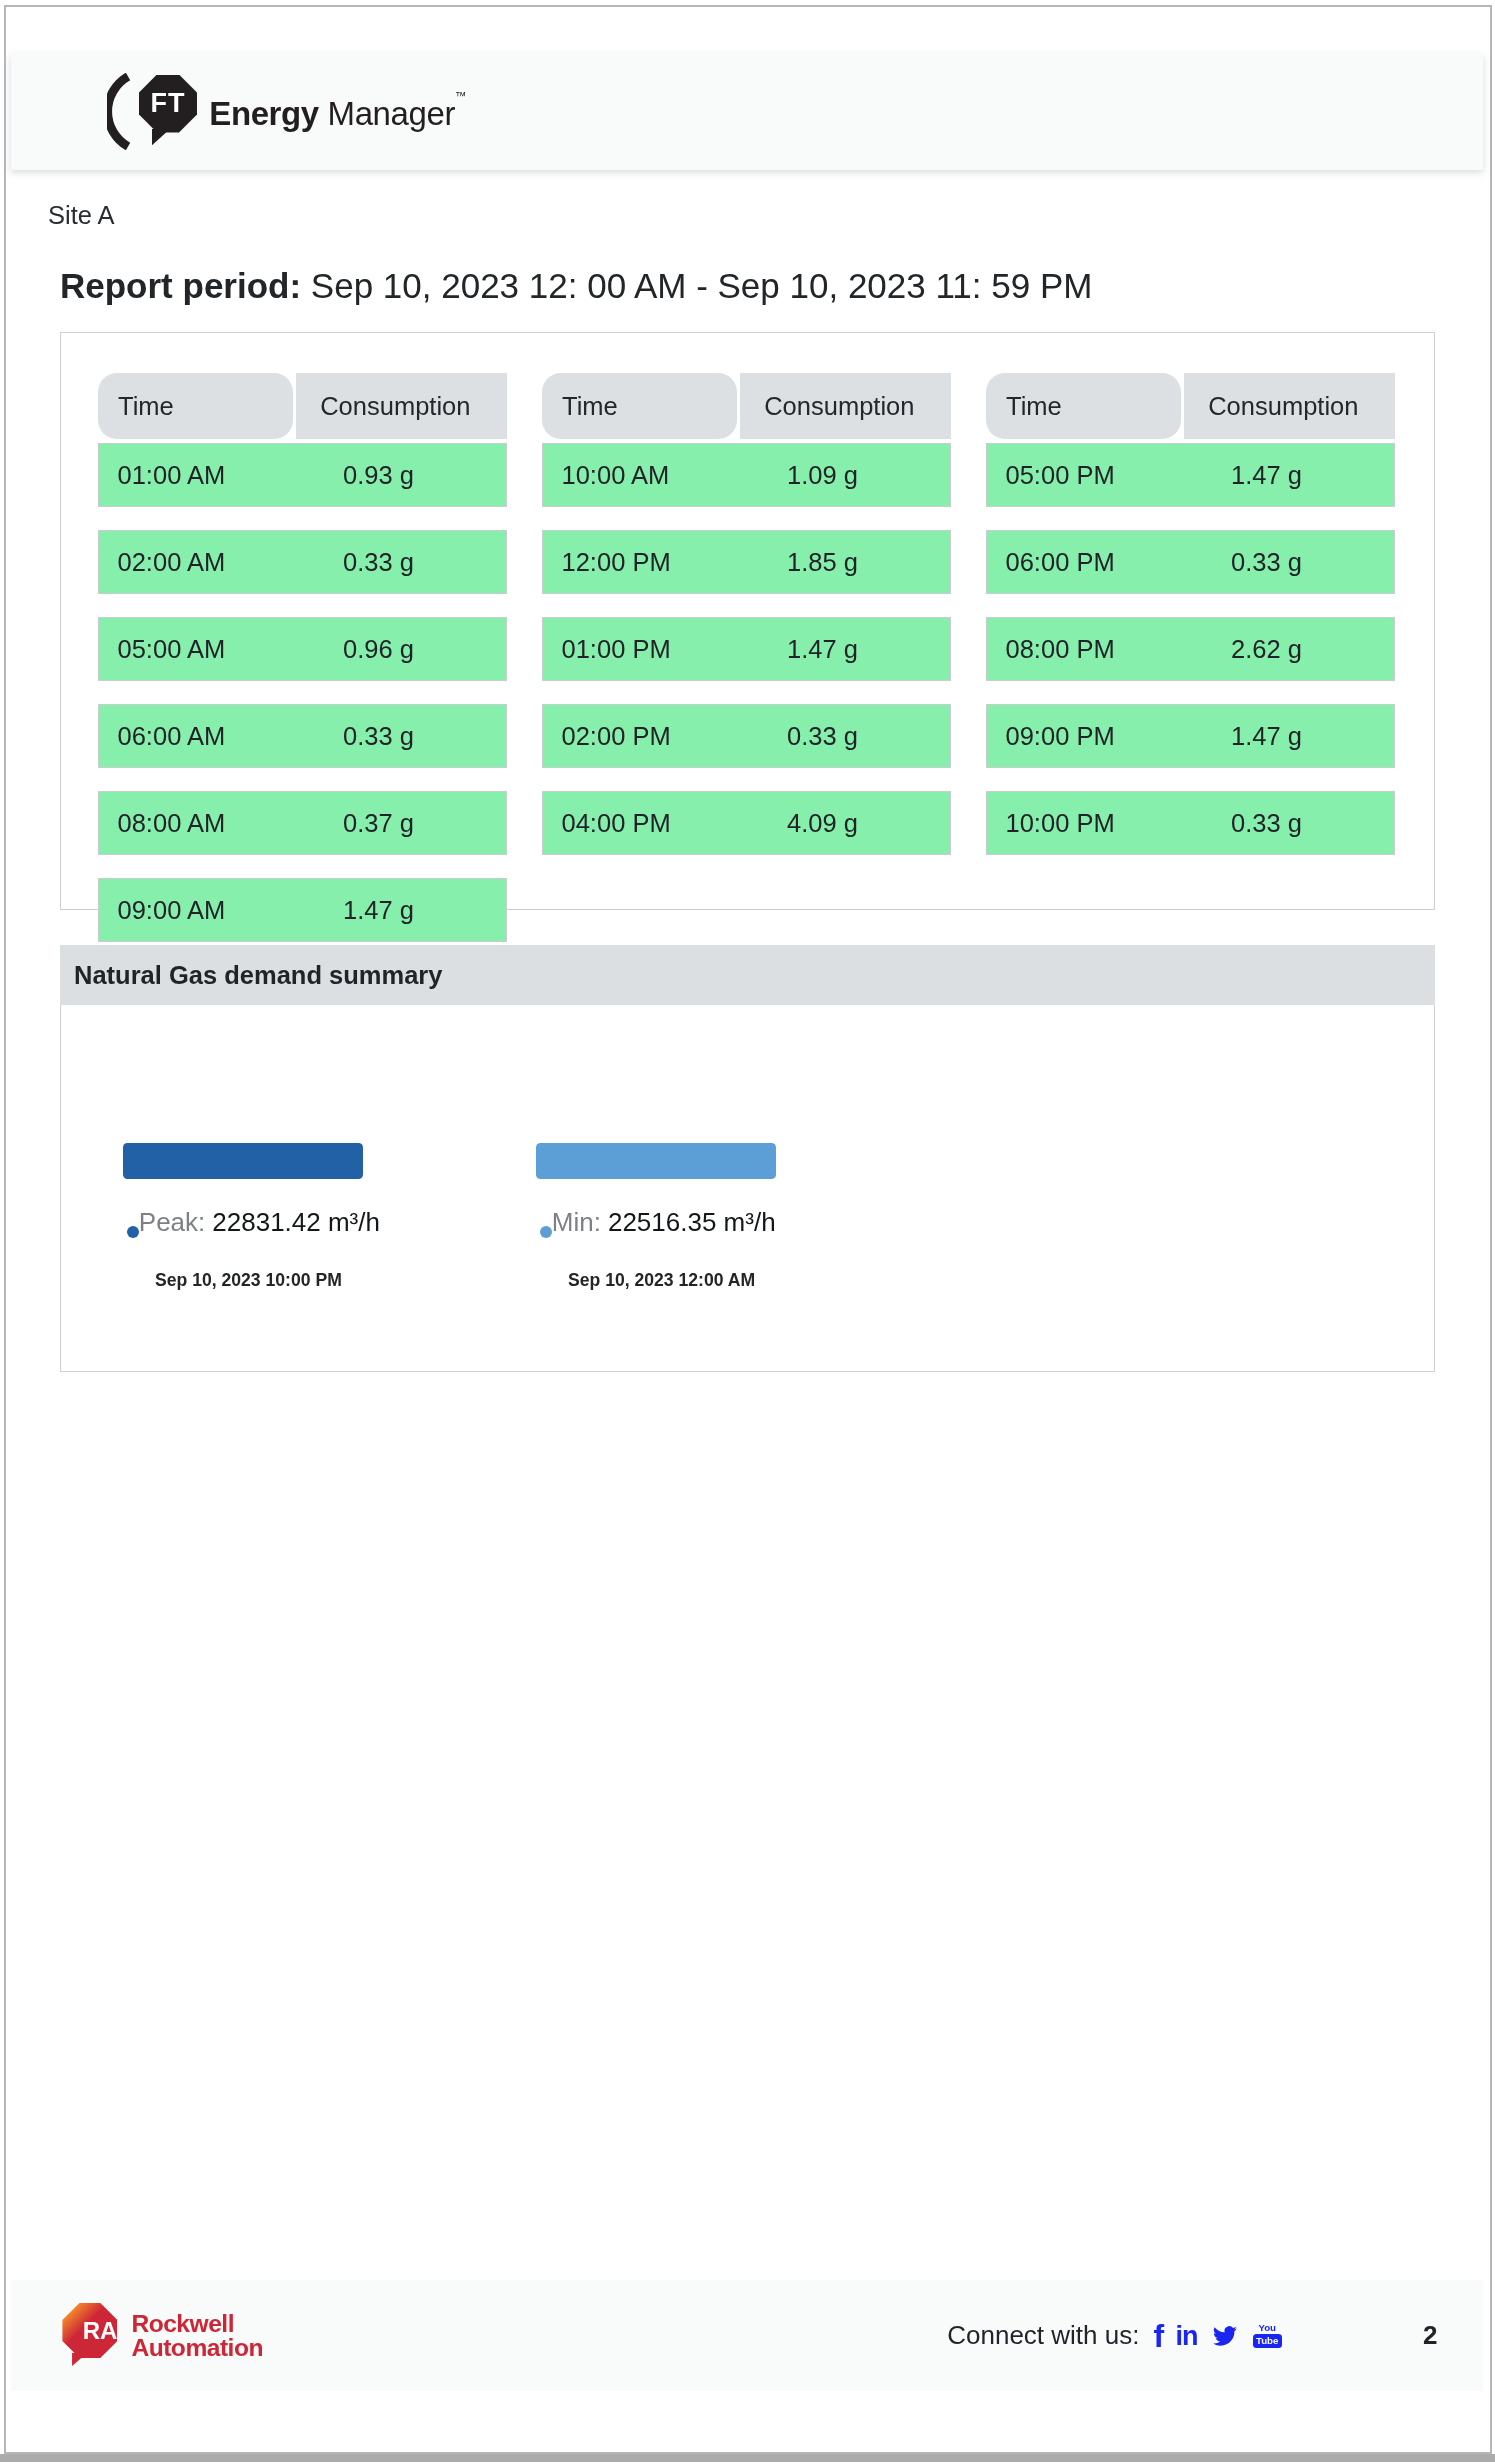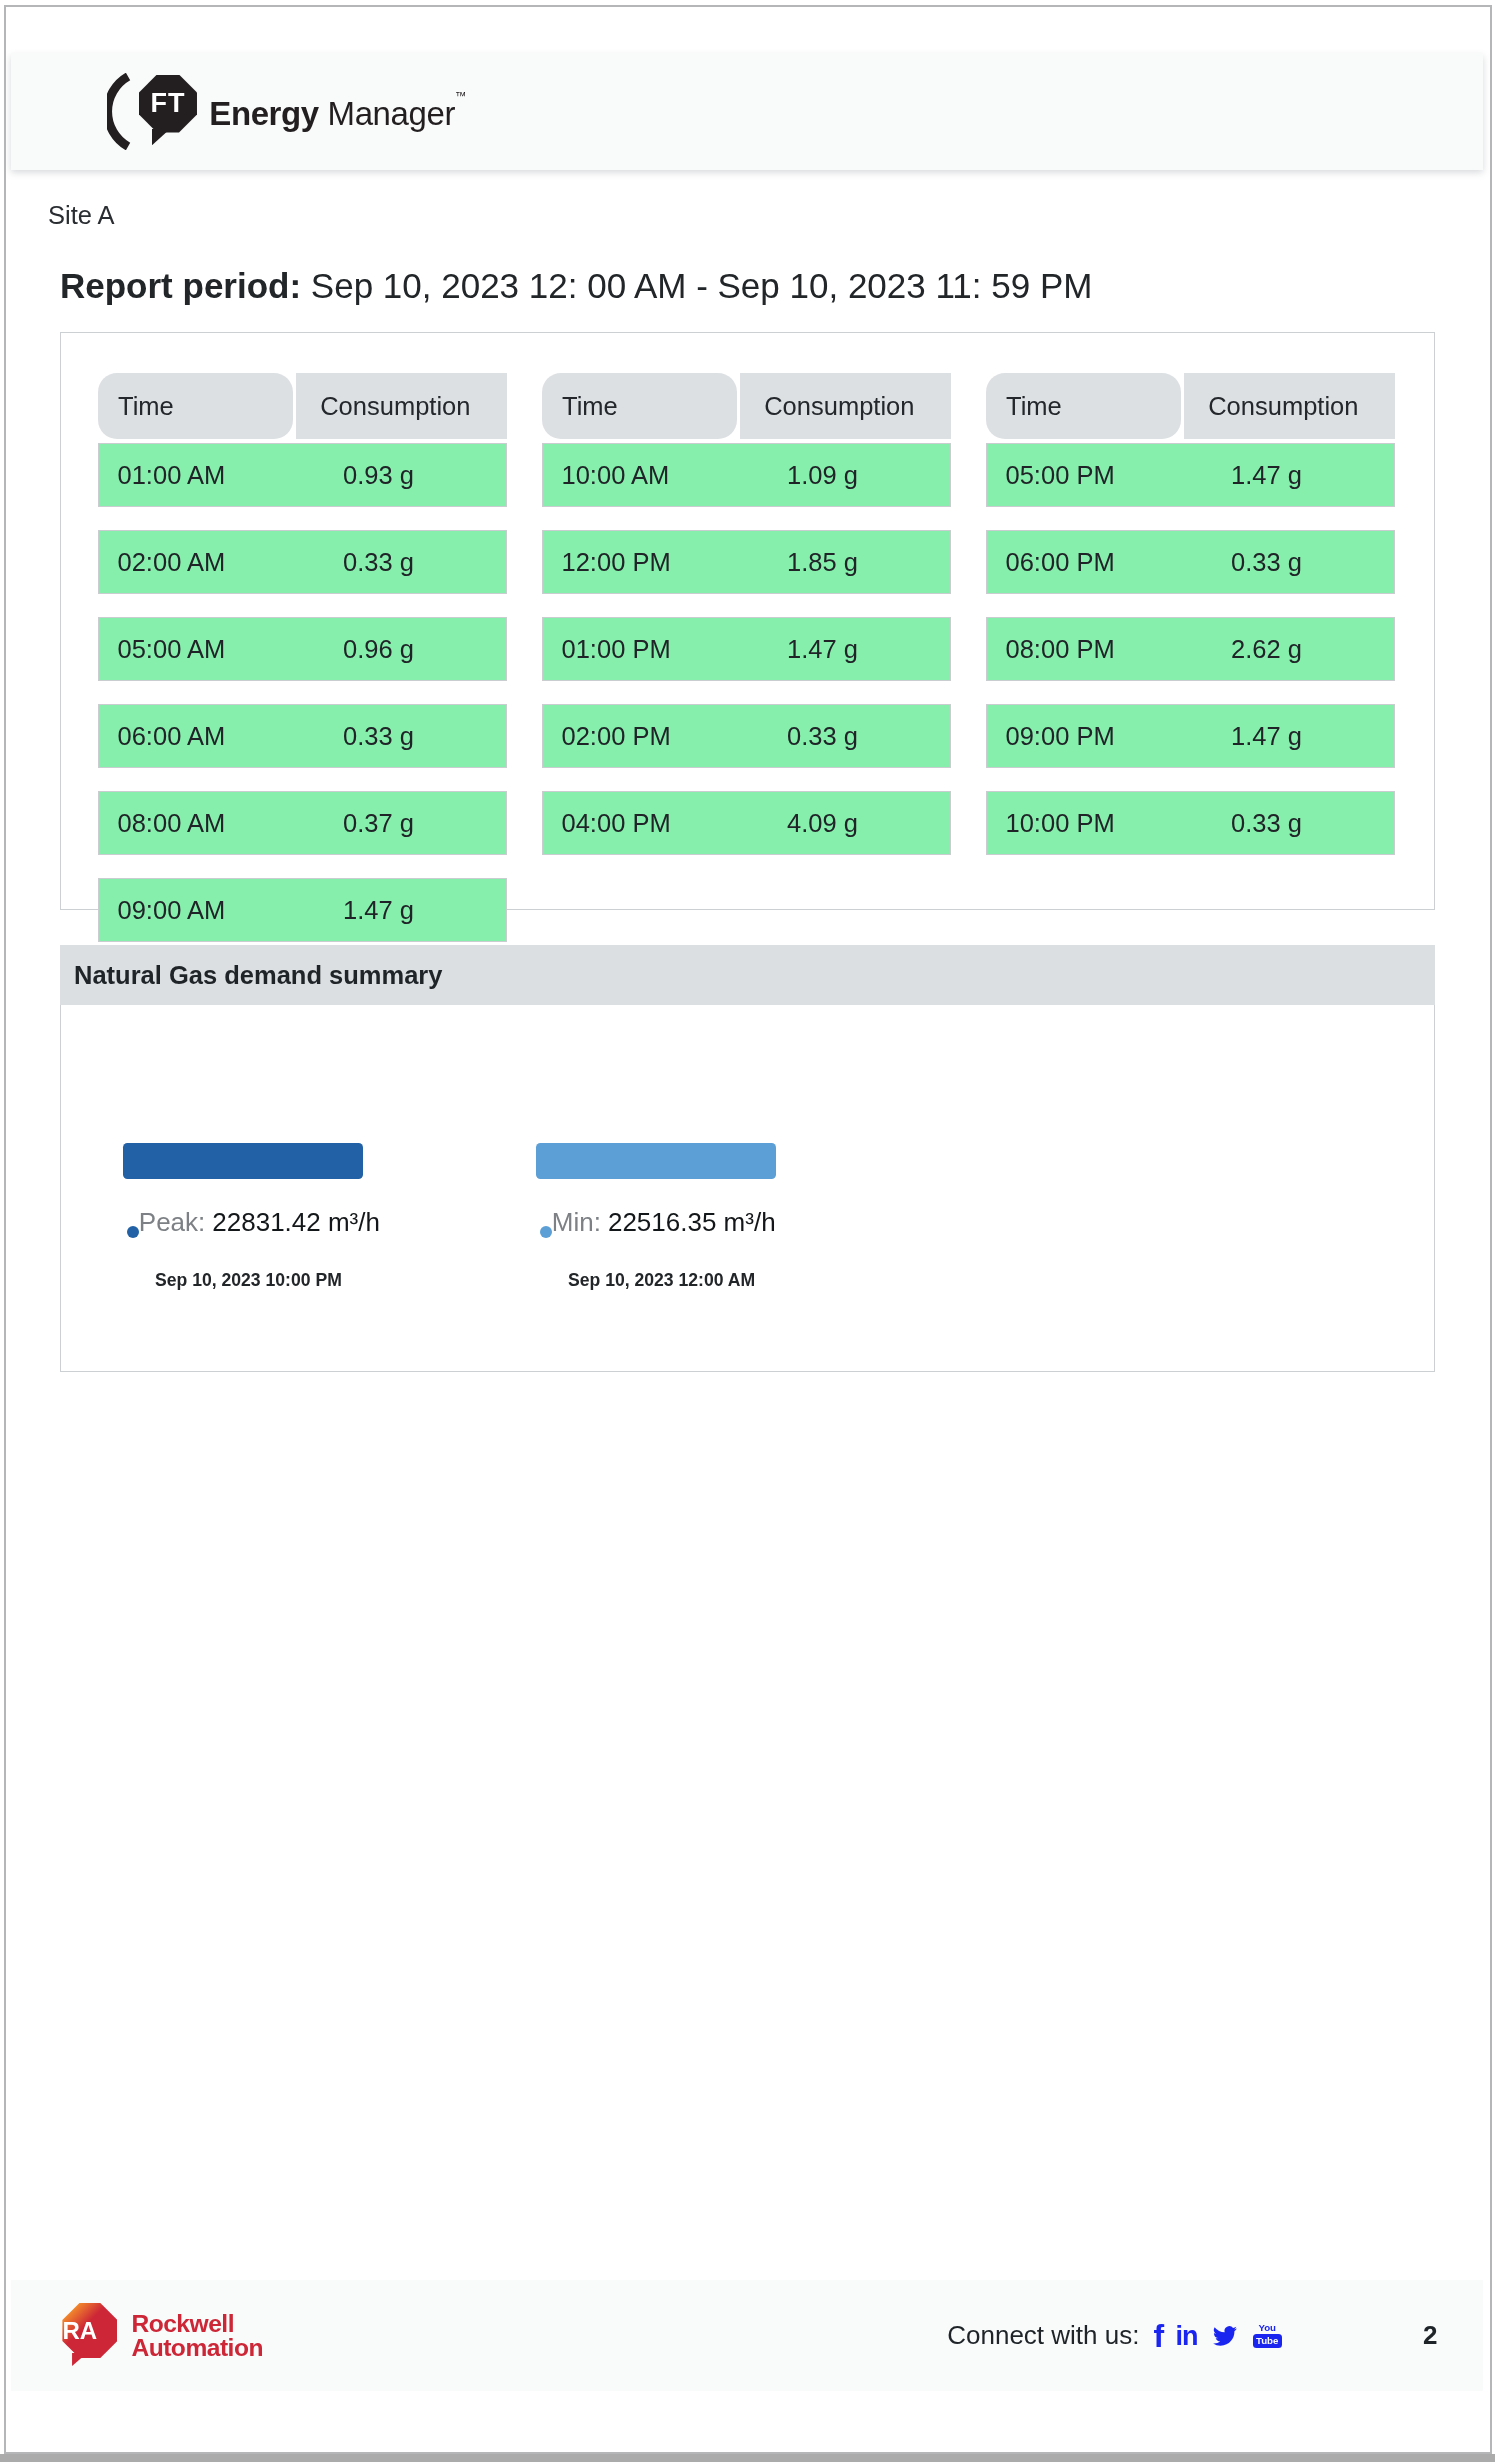--- a/index.html
+++ b/index.html
@@ -79,21 +79,21 @@
     position:absolute; left:11.4px; top:2280px; width:1472px; height:111px;
     background:#f9fafa; display:flex; align-items:center;
     padding:0 46px 0 51px;
   }
   .ra-logo { display:flex; align-items:center; gap:14px; }
   .ra-badge-wrap { position:relative; width:55px; height:65px; }
   .ra-badge {
     width:55px; height:55px; color:#fff;
     clip-path:polygon(31% 0%,69% 0%,100% 31%,100% 69%,69% 100%,31% 100%,0% 69%,0% 31%);
     background:linear-gradient(135deg,#f1862c 0%,#f1862c 16%,#cd2636 42%,#cd2636 100%);
-    display:flex; align-items:center; justify-content:flex-start;
+    display:flex; align-items:center; justify-content:flex-end;
     font-size:24px; font-weight:bold;
   }
   .ra-tail { position:absolute; left:9.7px; top:50px; width:15px; height:13px; background:#cd2636; clip-path:polygon(0 0,100% 0,0 100%); }
   .ra-text { font-size:24.6px; font-weight:800; line-height:24px; letter-spacing:-0.5px; }
 
   .connect { margin-left:auto; display:flex; align-items:center; gap:14px; font-size:26px; color:#1f2428; }
   .social-row { display:flex; align-items:center; gap:11.4px; }
   .s-ic { display:flex; align-items:flex-end; cursor:pointer; }
   .fb { font-weight:bold; font-size:32px; line-height:26px; }
   .li { font-weight:bold; font-size:27px; line-height:26px; letter-spacing:-0.9px; }

